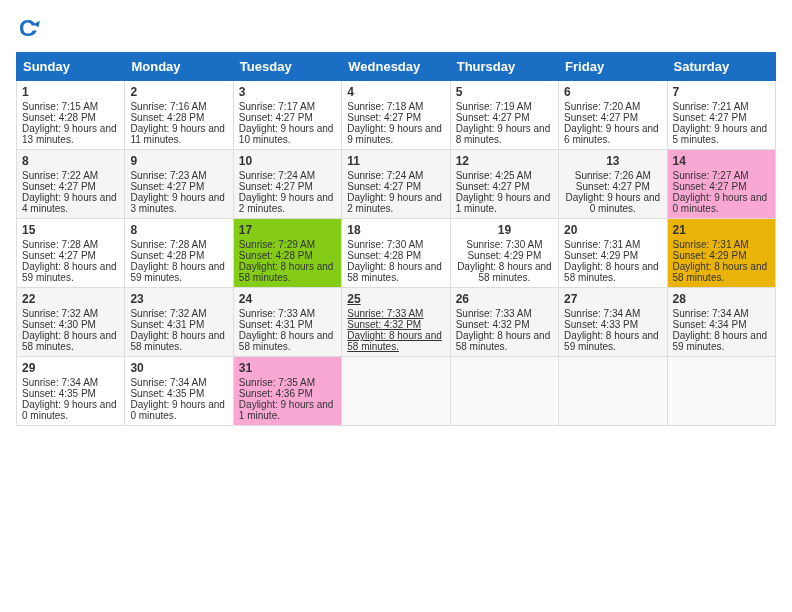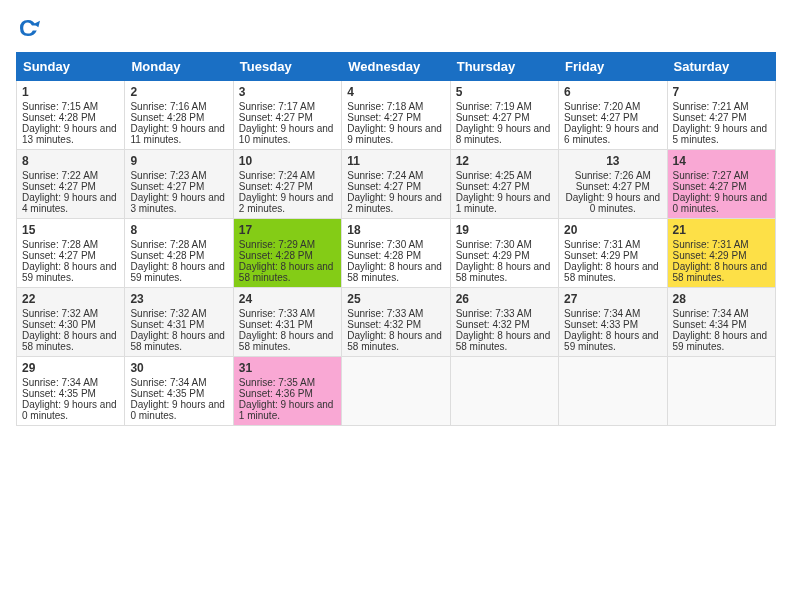--- a/index.html
+++ b/index.html
@@ -225,33 +225,33 @@
         <span>Sunrise: 7:29 AM</span><br>
         <span>Sunset: 4:28 PM</span><br>
         <span>Daylight: 8 hours and 58 minutes.</span>
       </td>
         <td style="background: rgb(255, 255, 255);">
         <span class="day-number">18</span>
         <span>Sunrise: 7:30 AM</span><br>
         <span>Sunset: 4:28 PM</span><br>
         <span>Daylight: 8 hours and 58 minutes.</span>
       </td>
-        <td style="background: rgb(255, 255, 255);">
+        <td style="background: rgb(255, 255, 255); text-align: center;">
         <span class="day-number">19</span>
         <span>Sunrise: 7:30 AM</span><br>
         <span>Sunset: 4:29 PM</span><br>
         <span>Daylight: 8 hours and 58 minutes.</span>
       </td>
         <td style="background: rgb(255, 255, 255);">
         <span class="day-number">20</span>
         <span>Sunrise: 7:31 AM</span><br>
         <span>Sunset: 4:29 PM</span><br>
         <span>Daylight: 8 hours and 58 minutes.</span>
       </td>
-        <td style="background: #fde047;">
+        <td style="background: #eab308;">
         <span class="day-number">21</span>
         <span>Sunrise: 7:31 AM</span><br>
         <span>Sunset: 4:29 PM</span><br>
         <span>Daylight: 8 hours and 58 minutes.</span>
       </td>
       </tr>
       <tr>
         <td style="background: rgb(245, 245, 245);">
         <span class="day-number">22</span>
         <span>Sunrise: 7:32 AM</span><br>
@@ -263,21 +263,21 @@
         <span>Sunrise: 7:32 AM</span><br>
         <span>Sunset: 4:31 PM</span><br>
         <span>Daylight: 8 hours and 58 minutes.</span>
       </td>
         <td style="background: rgb(245, 245, 245);">
         <span class="day-number">24</span>
         <span>Sunrise: 7:33 AM</span><br>
         <span>Sunset: 4:31 PM</span><br>
         <span>Daylight: 8 hours and 58 minutes.</span>
       </td>
-        <td style="background: rgb(245, 245, 245);">
+        <td style="background: rgb(245, 245, 245); text-decoration: underline;">
         <span class="day-number">25</span>
         <span>Sunrise: 7:33 AM</span><br>
         <span>Sunset: 4:32 PM</span><br>
         <span>Daylight: 8 hours and 58 minutes.</span>
       </td>
         <td style="background: rgb(245, 245, 245);">
         <span class="day-number">26</span>
         <span>Sunrise: 7:33 AM</span><br>
         <span>Sunset: 4:32 PM</span><br>
         <span>Daylight: 8 hours and 58 minutes.</span>

